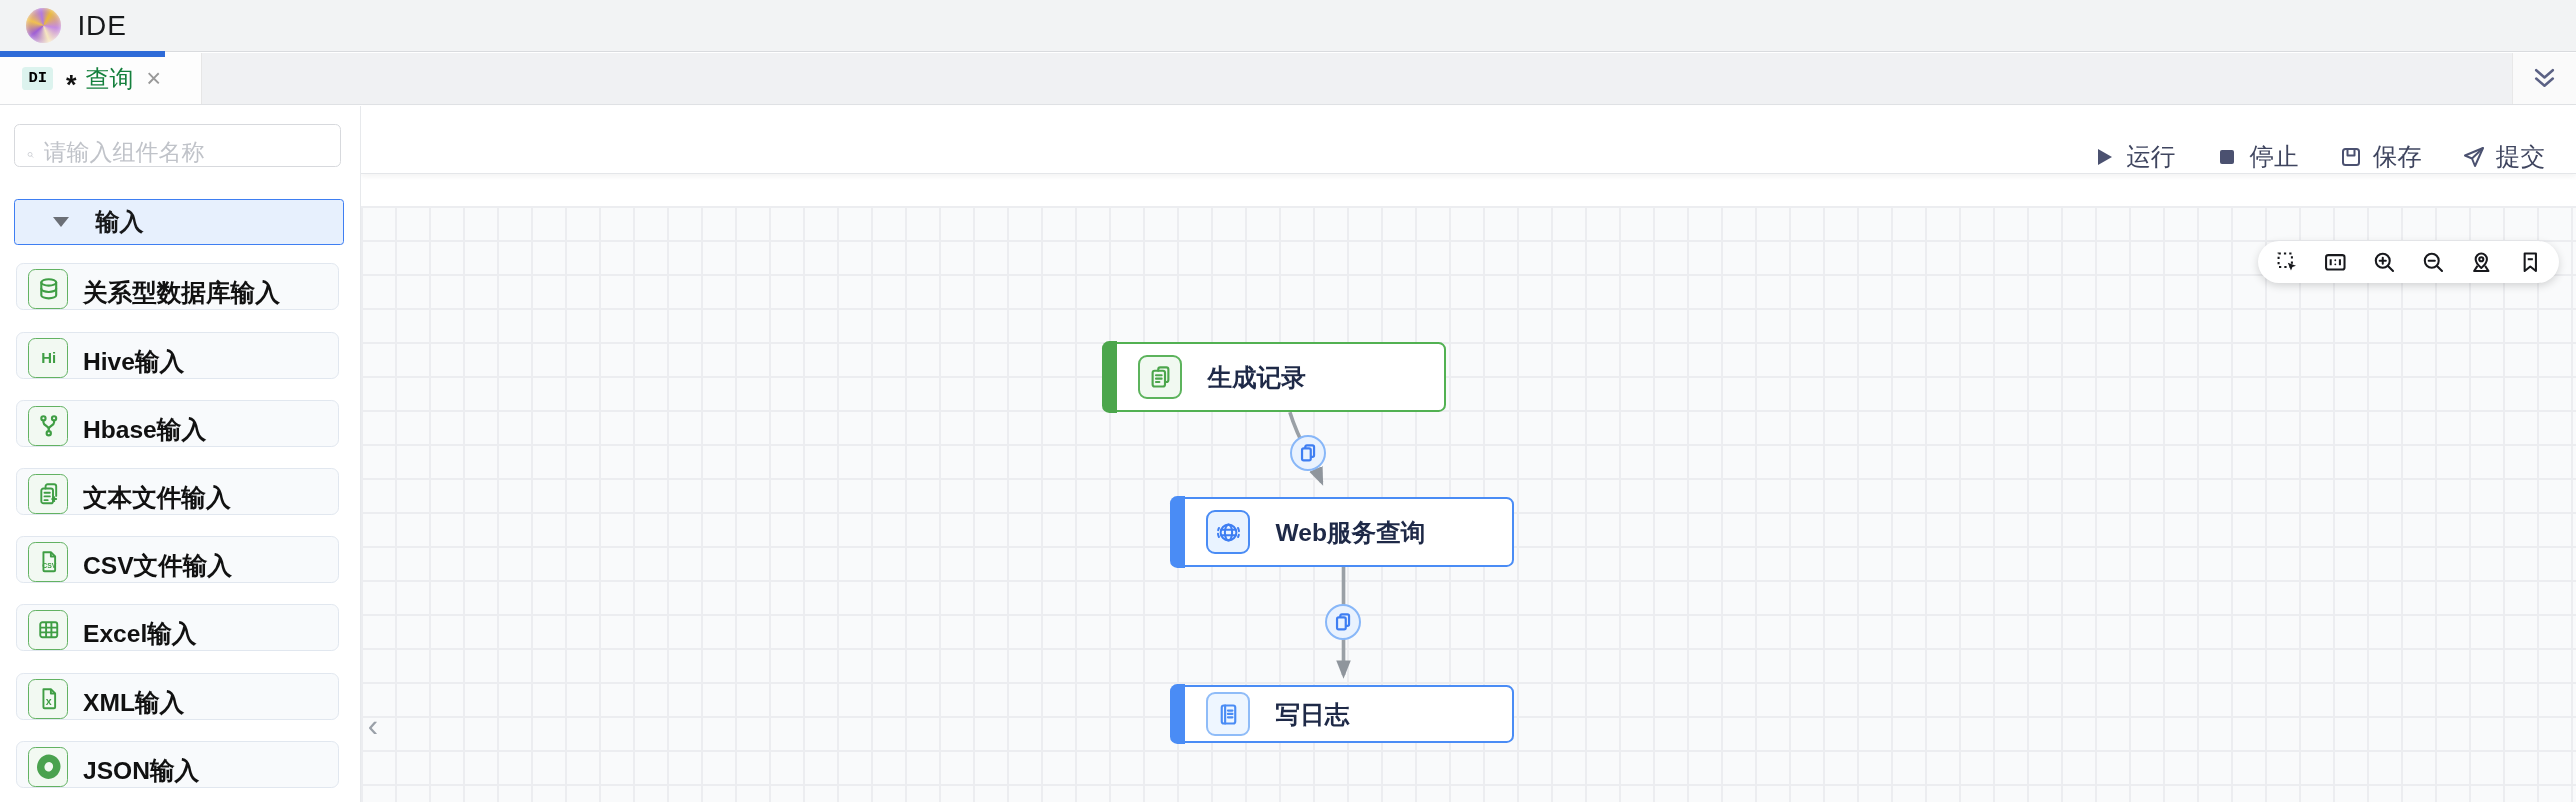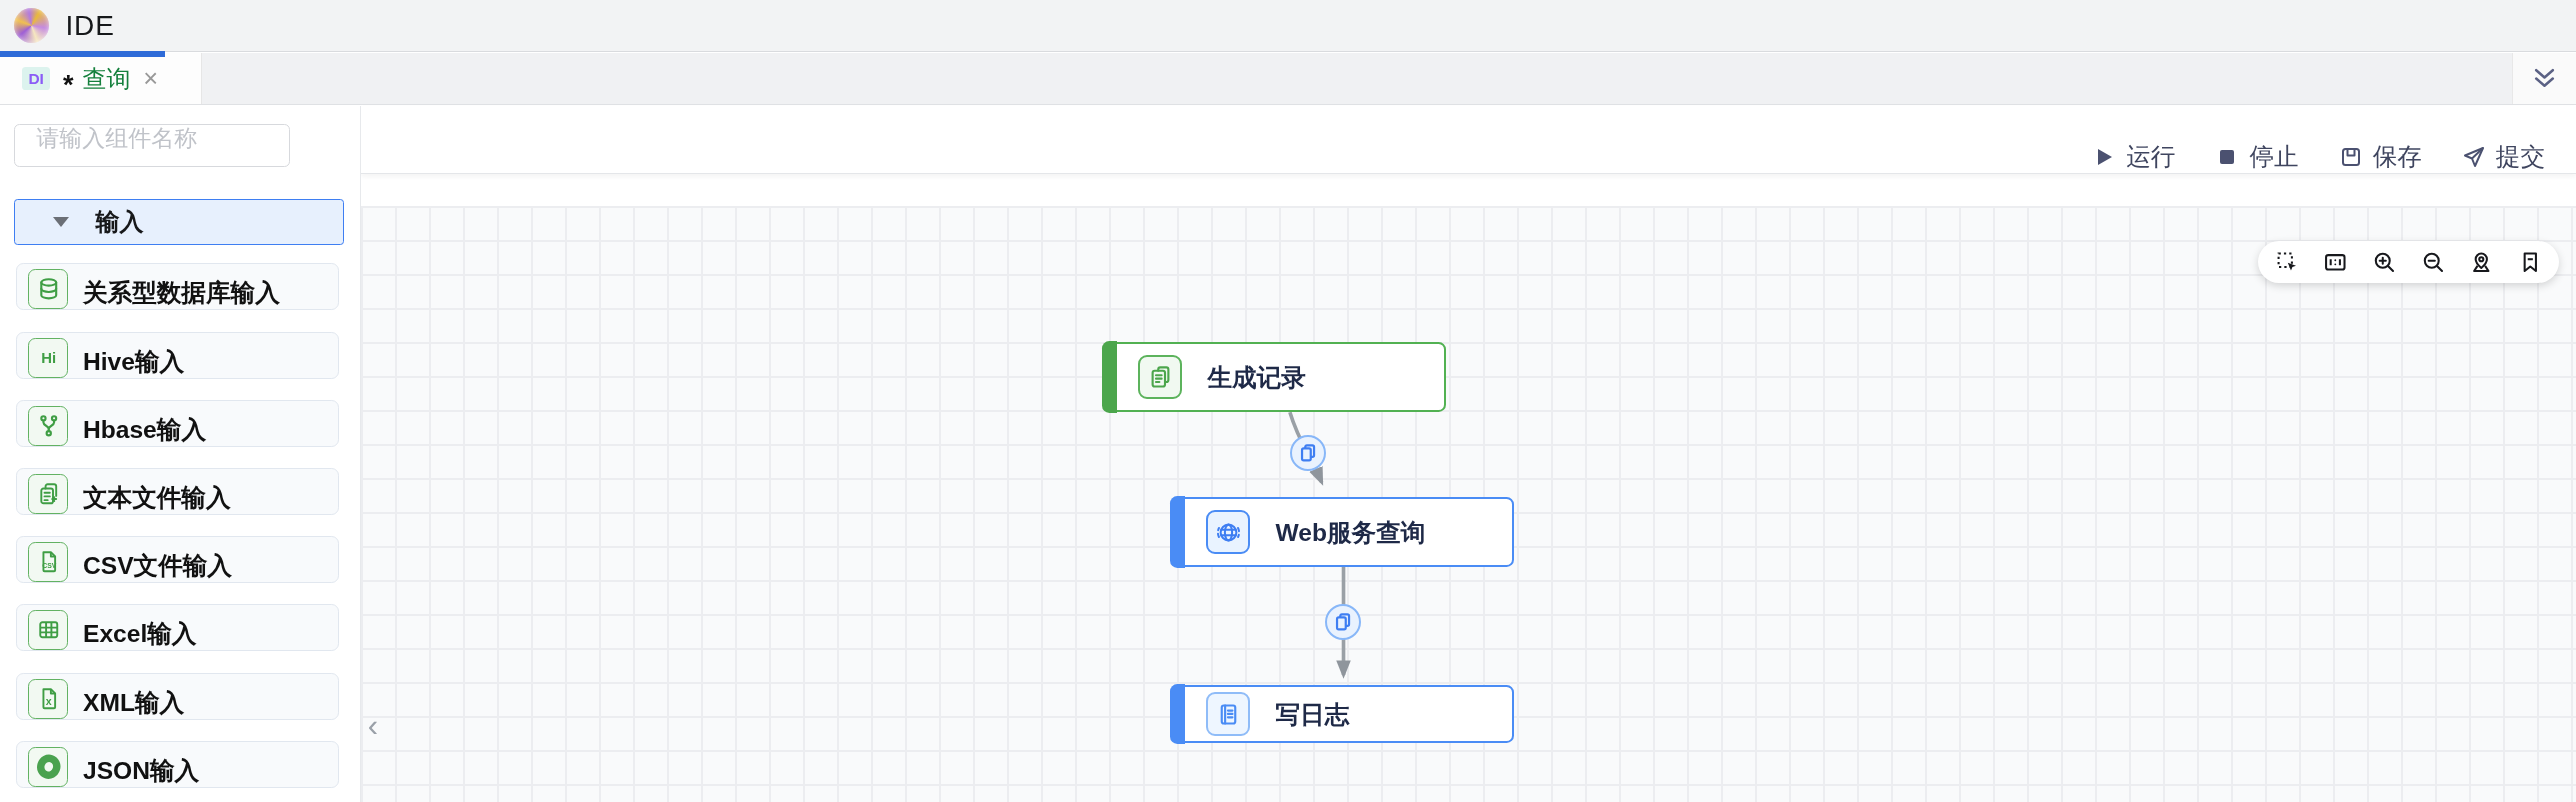--- a/index.html
+++ b/index.html
@@ -3,49 +3,49 @@
 <meta charset="utf-8">
 <style>
   * { margin:0; padding:0; box-sizing:border-box; }
   html,body { width:2576px; height:802px; overflow:hidden; }
   body { font-family:"Liberation Sans","DejaVu Sans",sans-serif; background:#fff; }
   .app { position:relative; width:2576px; height:802px; overflow:hidden; }
 
   
   .topbar { position:absolute; left:0; top:0; width:100%; height:52px;
     background:#f2f3f4; border-bottom:0.9px solid #d9dbde;
-    display:flex; align-items:center; padding-left:14px; }
+    display:flex; align-items:center; padding-left:26px; }
   .logo { width:35px; height:35px; border-radius:50%;
     background:conic-gradient(from 30deg,#e9b93c,#c58be0 70deg,#f6e7c0 130deg,#9e5fd6 200deg,#f0c050 260deg,#b27ae0 320deg,#e9b93c);
     box-shadow:inset 0 0 5.5px rgba(255,255,255,.6); }
   .app-title { margin-left:16.4px; font-size:28px; color:#16181a; font-weight:500; letter-spacing:0.9px; }
   .accent-line { position:absolute; left:0; top:51px; width:165px; height:6.4px; background:#2e6bd8; z-index:6; }
 
   
   .tabbar { position:absolute; left:0; top:53px; width:100%; height:52px;
     background:#f0f1f3; border-bottom:0.9px solid #dfe1e4; }
   .tab-active { position:absolute; left:0; top:0; bottom:0; width:202px; background:#fdfdfd;
     border-right:0.9px solid #e6e6e6; display:flex; align-items:center; padding-left:22px; }
-  .tab-badge { background:#dcf3ee; color:#8b5cf6; font-size:15.5px; font-weight:700;
-    padding:3.6px 6.4px; border-radius:3.6px; line-height:1; }
+  .tab-badge { background:#dcf3ee; color:#000000; font-size:15.5px; font-weight:700;
+    padding:3.6px 6.4px; border-radius:3.6px; line-height:1;font-family:Liberation Mono, monospace; }
   .tab-star { margin-left:12.7px; font-size:27px; font-weight:700; color:#111; line-height:0; transform:translateY(5.5px); }
   .tab-label { margin-left:9px; font-size:24px; color:#15803d; }
   .tab-close { margin-left:12.7px; font-size:25.5px; color:#999; line-height:1; cursor:pointer; }
   .tab-scroll-btn { position:absolute; right:0; top:0; bottom:0; width:64px; background:#fafafa;
     border-left:0.9px solid #e8e8e8; display:flex; align-items:center; justify-content:center; }
 
   
   .workspace { position:absolute; left:0; top:106px; width:100%; height:697px; }
 
   
   .sidebar { position:absolute; left:0; top:0; bottom:0; width:361px; background:#fff;
     border-right:0.9px solid #e7e9ec; z-index:4; }
-  .search-box { position:absolute; left:13.6px; top:18px; width:276px; height:43px;
+  .search-box { position:absolute; left:13.6px; top:18px; width:327px; height:43px;
     border:0.9px solid #d7d9dd; border-radius:5.5px; background:#fff;
-    display:flex; align-items:flex-start; padding-left:12.7px; }
+    display:flex; align-items:flex-end; padding-left:12.7px; }
   .search-box input { border:none; outline:none; flex:1; font-size:23px; color:#333;
     margin-left:9px; background:transparent; font-family:inherit; }
   .search-box input::placeholder { color:#c0c3c9; }
   .section-head { position:absolute; left:13.6px; top:93px; width:330px; height:46px;
     background:#e7f0fd; border:1.8px solid #3e7ef2; border-radius:3.6px;
     display:flex; align-items:center; cursor:pointer;padding-left:14px; }
   .caret { width:0; height:0; margin-left:24px;
     border-left:8.2px solid transparent; border-right:8.2px solid transparent; border-top:10px solid #6b6f76; }
   .section-label { margin-left:27px; font-size:24px; font-weight:700; color:#17181a; }
   .comp-item { position:absolute; left:16.4px; width:323px; height:47px; background:#f8fafc;

